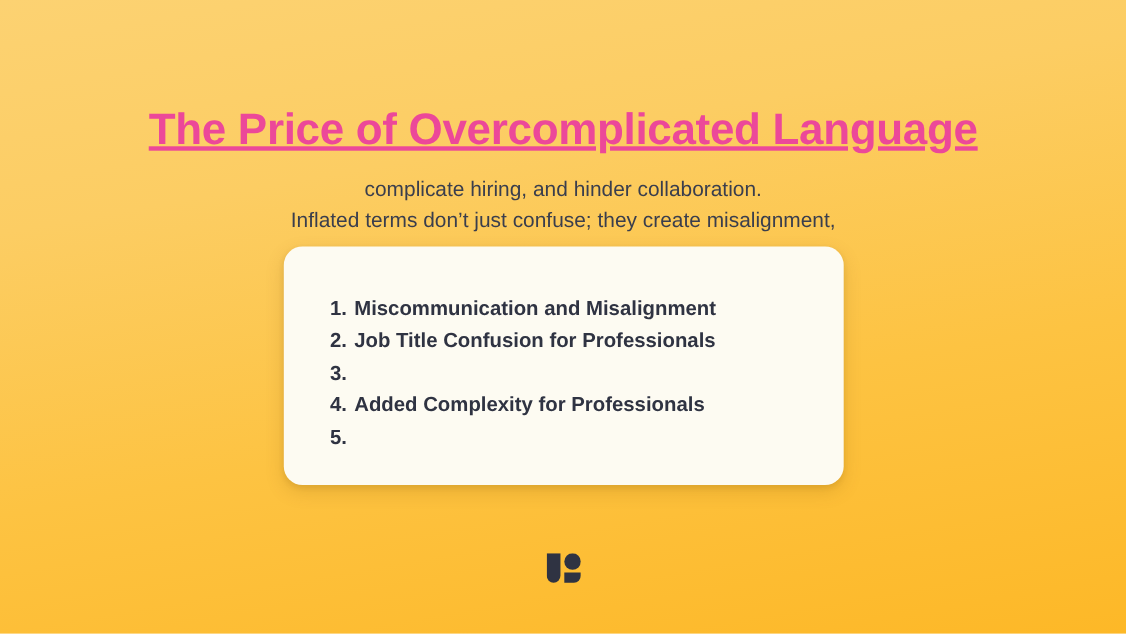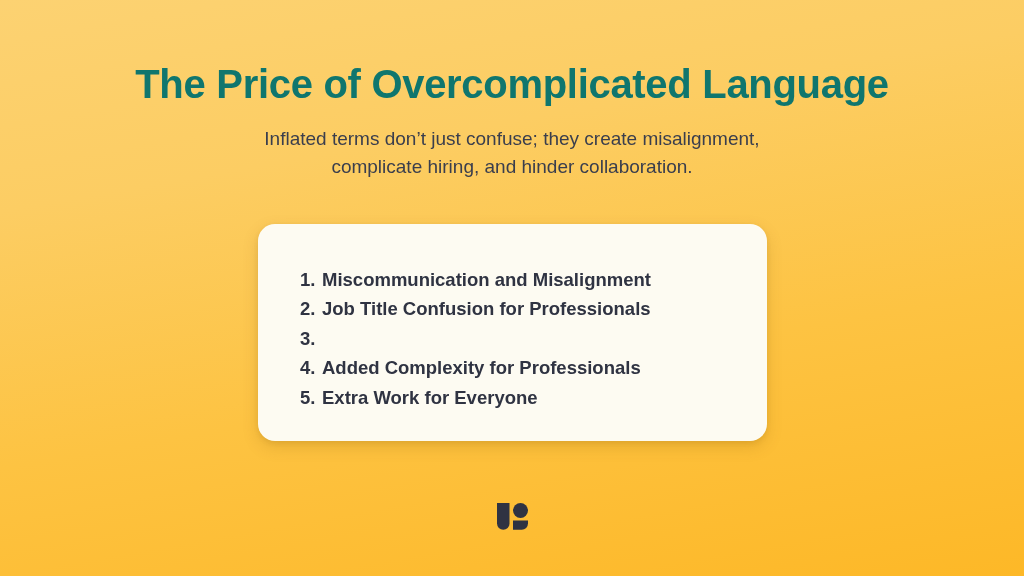--- a/index.html
+++ b/index.html
@@ -20,28 +20,29 @@
   .slide {
     position: absolute;
     inset: 0;
     display: flex;
     flex-direction: column;
     align-items: center;
   }
 
   
   .headline {
-    margin-top: 61px;
+    margin-top: 95px;
     font-size: 40px;
     font-weight: bold;
     letter-spacing: -0.3px;
-    color: #0f766e;
+    color: #ec4899;
     text-align: center;
     line-height: 1.18;
     white-space: nowrap;
+    text-decoration: underline;
   }
 
   .subhead {
     margin-top: 17px;
     font-size: 19px;
     font-weight: normal;
     color: #3a3e4d;
     text-align: center;
     line-height: 1.45;
     max-width: 640px;
@@ -94,22 +95,22 @@
   .logo svg { display: block; }
 </style>
 </head>
 <body>
 
 <div class="slide">
 
   <h1 class="headline">The Price of Overcomplicated Language</h1>
 
   <p class="subhead">
+    <span class="subhead-line">complicate hiring, and hinder collaboration.</span>
     <span class="subhead-line">Inflated terms don’t just confuse; they create misalignment,</span>
-    <span class="subhead-line">complicate hiring, and hinder collaboration.</span>
   </p>
 
   <div class="card">
     <ol class="list">
       <li class="list-item">
         <span class="item-number">1.</span>
         <span class="item-label">Miscommunication and Misalignment</span>
       </li>
       <li class="list-item">
         <span class="item-number">2.</span>
@@ -117,21 +118,20 @@
       </li>
       <li class="list-item">
         <span class="item-number">3.</span>
       </li>
       <li class="list-item">
         <span class="item-number">4.</span>
         <span class="item-label">Added Complexity for Professionals</span>
       </li>
       <li class="list-item">
         <span class="item-number">5.</span>
-        <span class="item-label">Extra Work for Everyone</span>
       </li>
     </ol>
   </div>
 
   <div class="logo">
     <svg width="31" height="32" viewBox="0 0 31 32" xmlns="http://www.w3.org/2000/svg" aria-hidden="true">
 
       <path d="M0 0 H12.5 V20.5 A6.25 6.25 0 0 1 6.25 26.75 A6.25 6.25 0 0 1 0 20.5 Z" fill="#2F3342"></path>
 
       <circle cx="23.5" cy="7.5" r="7.5" fill="#2F3342"></circle>

